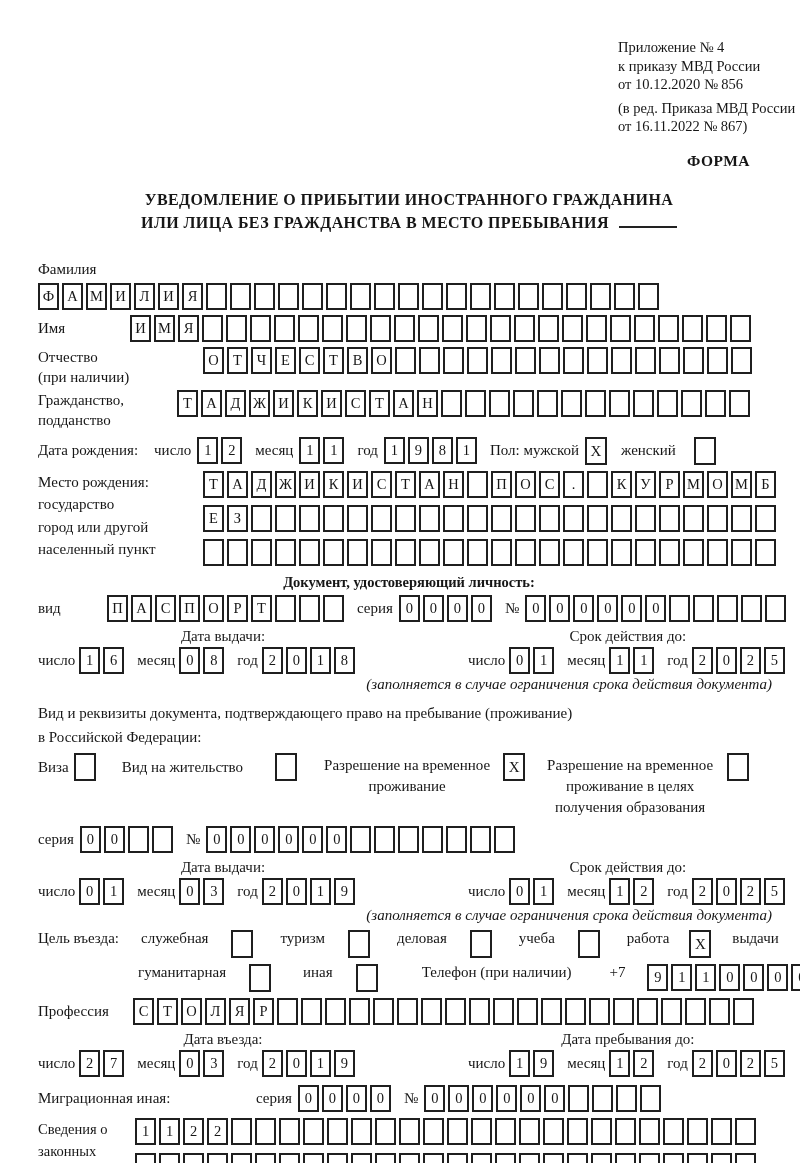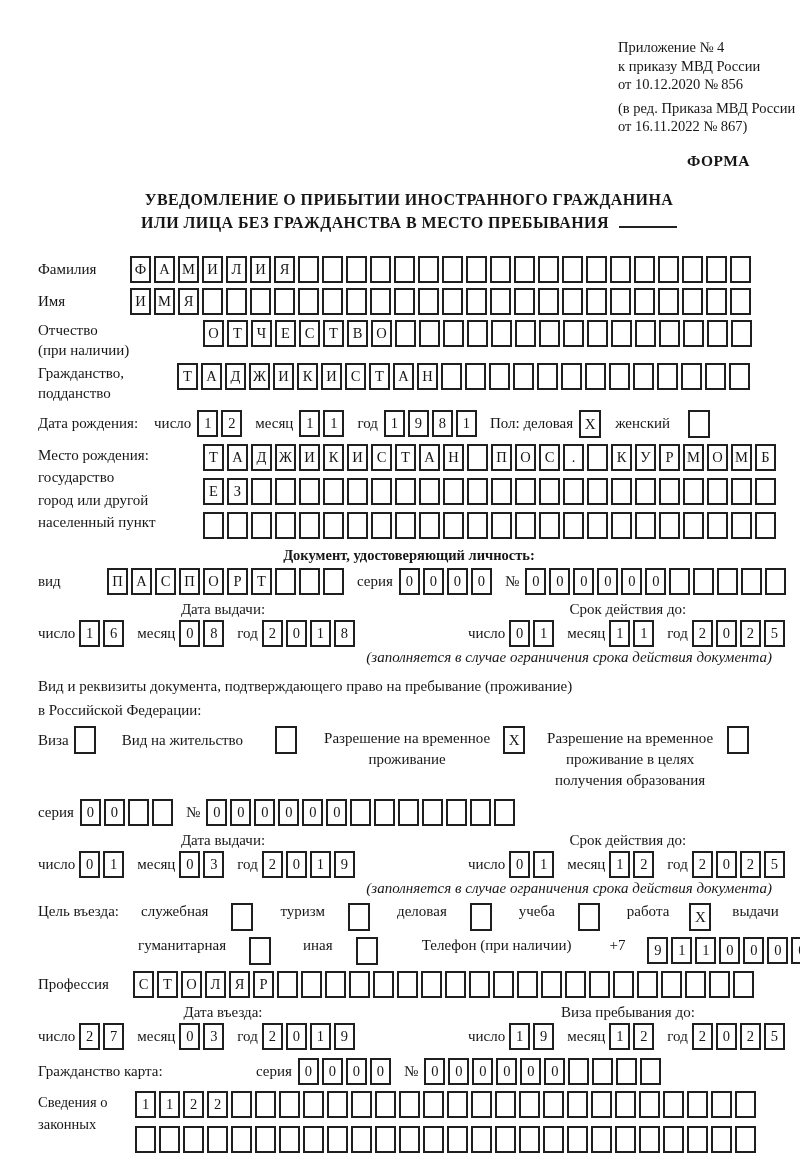--- a/index.html
+++ b/index.html
@@ -85,21 +85,21 @@
   </div>
 
   <div class="forma">ФОРМА</div>
 
   <div class="title">
     <div>УВЕДОМЛЕНИЕ О ПРИБЫТИИ ИНОСТРАННОГО ГРАЖДАНИНА</div>
     <div><span>ИЛИ ЛИЦА БЕЗ ГРАЖДАНСТВА В МЕСТО ПРЕБЫВАНИЯ</span><span class="blank-line"></span></div>
   </div>
 
 
-  <div class="frow" style="margin-top:22px;">
+  <div class="frow" style="margin-top:22px;flex-direction:column;">
     <span class="flabel w92">Фамилия</span>
     <span class="cells"><span class="cell">Ф</span><span class="cell">А</span><span class="cell">М</span><span class="cell">И</span><span class="cell">Л</span><span class="cell">И</span><span class="cell">Я</span><span class="cell"></span><span class="cell"></span><span class="cell"></span><span class="cell"></span><span class="cell"></span><span class="cell"></span><span class="cell"></span><span class="cell"></span><span class="cell"></span><span class="cell"></span><span class="cell"></span><span class="cell"></span><span class="cell"></span><span class="cell"></span><span class="cell"></span><span class="cell"></span><span class="cell"></span><span class="cell"></span><span class="cell"></span></span>
   </div>
 
   <div class="frow">
     <span class="flabel w92">Имя</span>
     <span class="cells"><span class="cell">И</span><span class="cell">М</span><span class="cell">Я</span><span class="cell"></span><span class="cell"></span><span class="cell"></span><span class="cell"></span><span class="cell"></span><span class="cell"></span><span class="cell"></span><span class="cell"></span><span class="cell"></span><span class="cell"></span><span class="cell"></span><span class="cell"></span><span class="cell"></span><span class="cell"></span><span class="cell"></span><span class="cell"></span><span class="cell"></span><span class="cell"></span><span class="cell"></span><span class="cell"></span><span class="cell"></span><span class="cell"></span><span class="cell"></span></span>
   </div>
 
   <div class="frow">
@@ -119,21 +119,21 @@
   </div>
 
   <div class="frow ac" style="margin-top:6px;">
     <span class="ilbl first">Дата рождения:</span>
     <span class="ilbl">число</span>
     <span class="cells"><span class="cell">1</span><span class="cell">2</span></span>
     <span class="ilbl">месяц</span>
     <span class="cells"><span class="cell">1</span><span class="cell">1</span></span>
     <span class="ilbl">год</span>
     <span class="cells"><span class="cell">1</span><span class="cell">9</span><span class="cell">8</span><span class="cell">1</span></span>
-    <span class="ilbl">Пол: деловая</span>
+    <span class="ilbl">Пол: мужской</span>
     <span class="cb">X</span>
     <span class="ilbl" style="margin-left:14px;">женский</span>
     <span class="cb" style="margin-left:12px;"></span>
   </div>
 
   <div class="frow" style="margin-top:6px;">
     <div class="lblcol w165" style="line-height:22.5px;">
       <div>Место рождения:</div>
       <div>государство</div>
       <div>город или другой</div>
@@ -278,34 +278,34 @@
       <div class="dgrow">
         <span class="ilbl first">число</span>
         <span class="cells"><span class="cell">2</span><span class="cell">7</span></span>
         <span class="ilbl">месяц</span>
         <span class="cells"><span class="cell">0</span><span class="cell">3</span></span>
         <span class="ilbl">год</span>
         <span class="cells"><span class="cell">2</span><span class="cell">0</span><span class="cell">1</span><span class="cell">9</span></span>
       </div>
     </div>
     <div class="dg dg-right">
-      <div class="dghead">Виза пребывания до:</div>
+      <div class="dghead">Дата пребывания до:</div>
       <div class="dgrow">
         <span class="ilbl first">число</span>
         <span class="cells"><span class="cell">1</span><span class="cell">9</span></span>
         <span class="ilbl">месяц</span>
         <span class="cells"><span class="cell">1</span><span class="cell">2</span></span>
         <span class="ilbl">год</span>
         <span class="cells"><span class="cell">2</span><span class="cell">0</span><span class="cell">2</span><span class="cell">5</span></span>
       </div>
     </div>
   </div>
 
   <div class="frow ac" style="margin-top:8px;">
-    <span class="flabel" style="width:218px;">Гражданство карта:</span>
+    <span class="flabel" style="width:218px;">Миграционная иная:</span>
     <span class="ilbl first">серия</span>
     <span class="cells"><span class="cell">0</span><span class="cell">0</span><span class="cell">0</span><span class="cell">0</span></span>
     <span class="ilbl">№</span>
     <span class="cells"><span class="cell">0</span><span class="cell">0</span><span class="cell">0</span><span class="cell">0</span><span class="cell">0</span><span class="cell">0</span><span class="cell"></span><span class="cell"></span><span class="cell"></span><span class="cell"></span></span>
   </div>
 
   <div class="rep">
     <div class="lblcol">
       <div>Сведения о</div>
       <div>законных</div>

